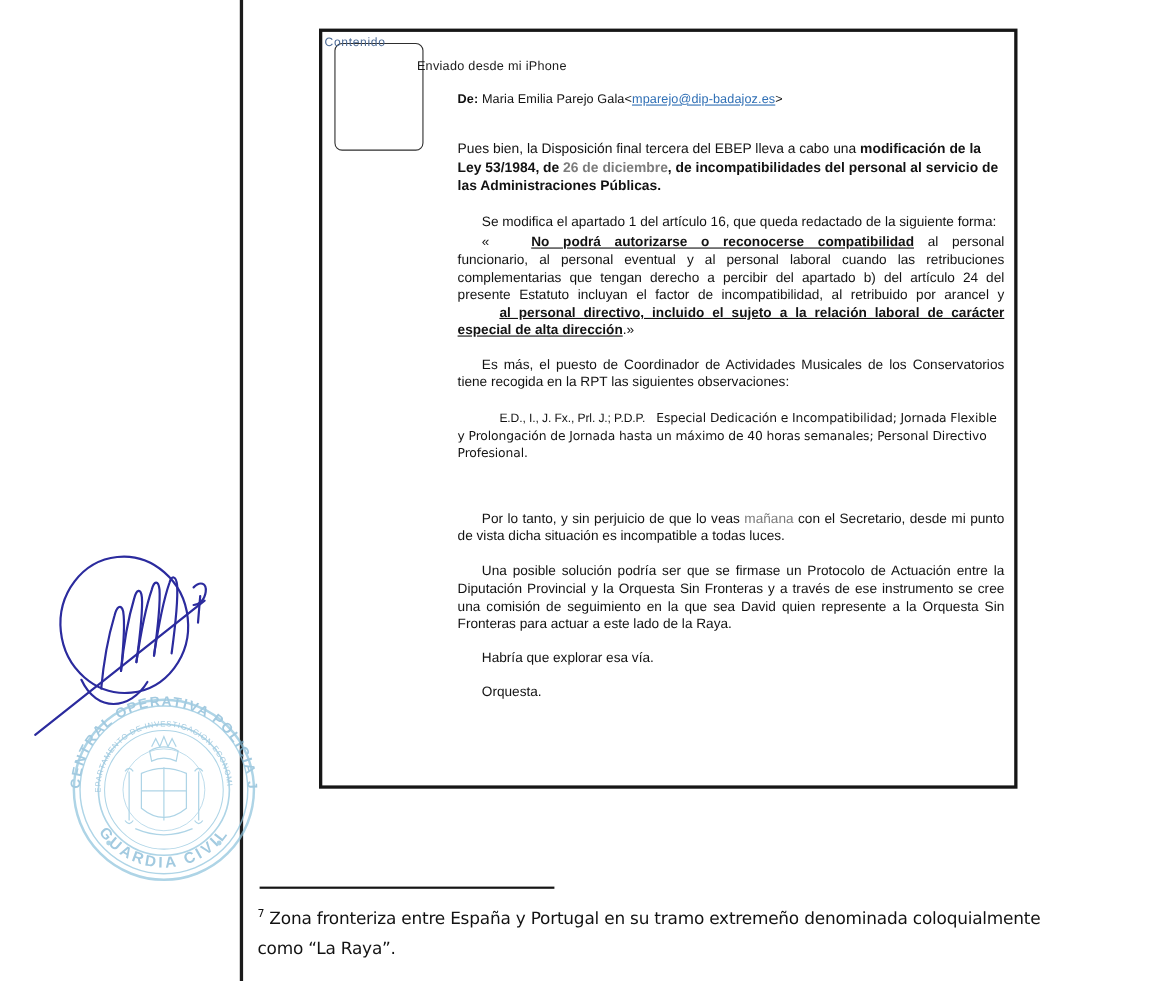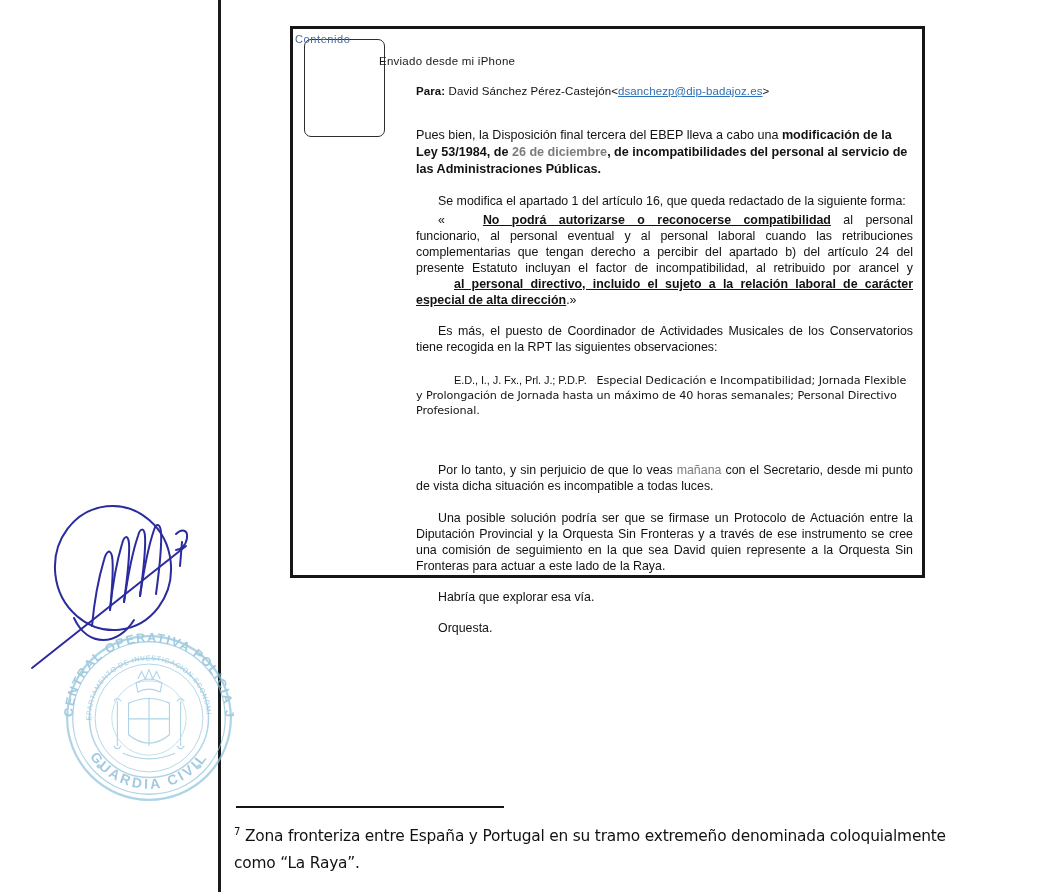--- a/index.html
+++ b/index.html
@@ -27,21 +27,21 @@
     height: 892px;
     background: #1b1b1b;
   }
 
   
   .content-frame {
     position: absolute;
     left: 290px;
     top: 26px;
     width: 635px;
-    height: 552px;
+    height: 691px;
     border: 3px solid #161616;
     background: #ffffff;
     box-sizing: border-box;
   }
 
   
   .contenido-box {
     position: absolute;
     left: 11px;
     top: 10px;
@@ -194,22 +194,22 @@
   <div class="content-frame">
 
     <div class="contenido-box"></div>
 
     <div class="body-area">
 
       <p class="lead">Enviado desde mi iPhone</p>
 
       <div class="hdr-block">
         <div>
-          <span class="k">Para:</span>
-          <span>David  Sánchez Pérez-Castejón</span><span>&lt;</span><span class="mail">dsanchezp@dip-badajoz.es</span><span>&gt;</span>
+          <span class="k">De:</span>
+          <span>Maria Emilia  Parejo Gala</span><span>&lt;</span><span class="mail">mparejo@dip-badajoz.es</span><span>&gt;</span>
         </div>
       </div>
 
       <div class="letter">
 
         <p class="p-title"><span>Pues bien, la Disposición final tercera del EBEP lleva a cabo una </span><span class="b">modificación de la Ley 53/1984, de </span><span class="b faint">26 de diciembre</span><span class="b">, de incompatibilidades del personal al servicio de las Administraciones Públicas.</span></p>
 
         <p class="p-indent">Se modifica el apartado 1 del artículo 16, que queda redactado de la siguiente forma:</p>
 
         <p class="p-indent" style="margin-top:-12px;"><span>«</span><span class="bu">No podrá autorizarse o reconocerse compatibilidad</span><span> al personal funcionario, al personal eventual y al personal laboral cuando las retribuciones complementarias que tengan derecho a percibir del apartado b) del artículo 24 del presente Estatuto incluyan el factor de incompatibilidad, al retribuido por arancel y </span><span class="bu">al personal directivo, incluido el sujeto a la relación laboral de carácter especial de alta dirección</span><span>.»</span></p>

